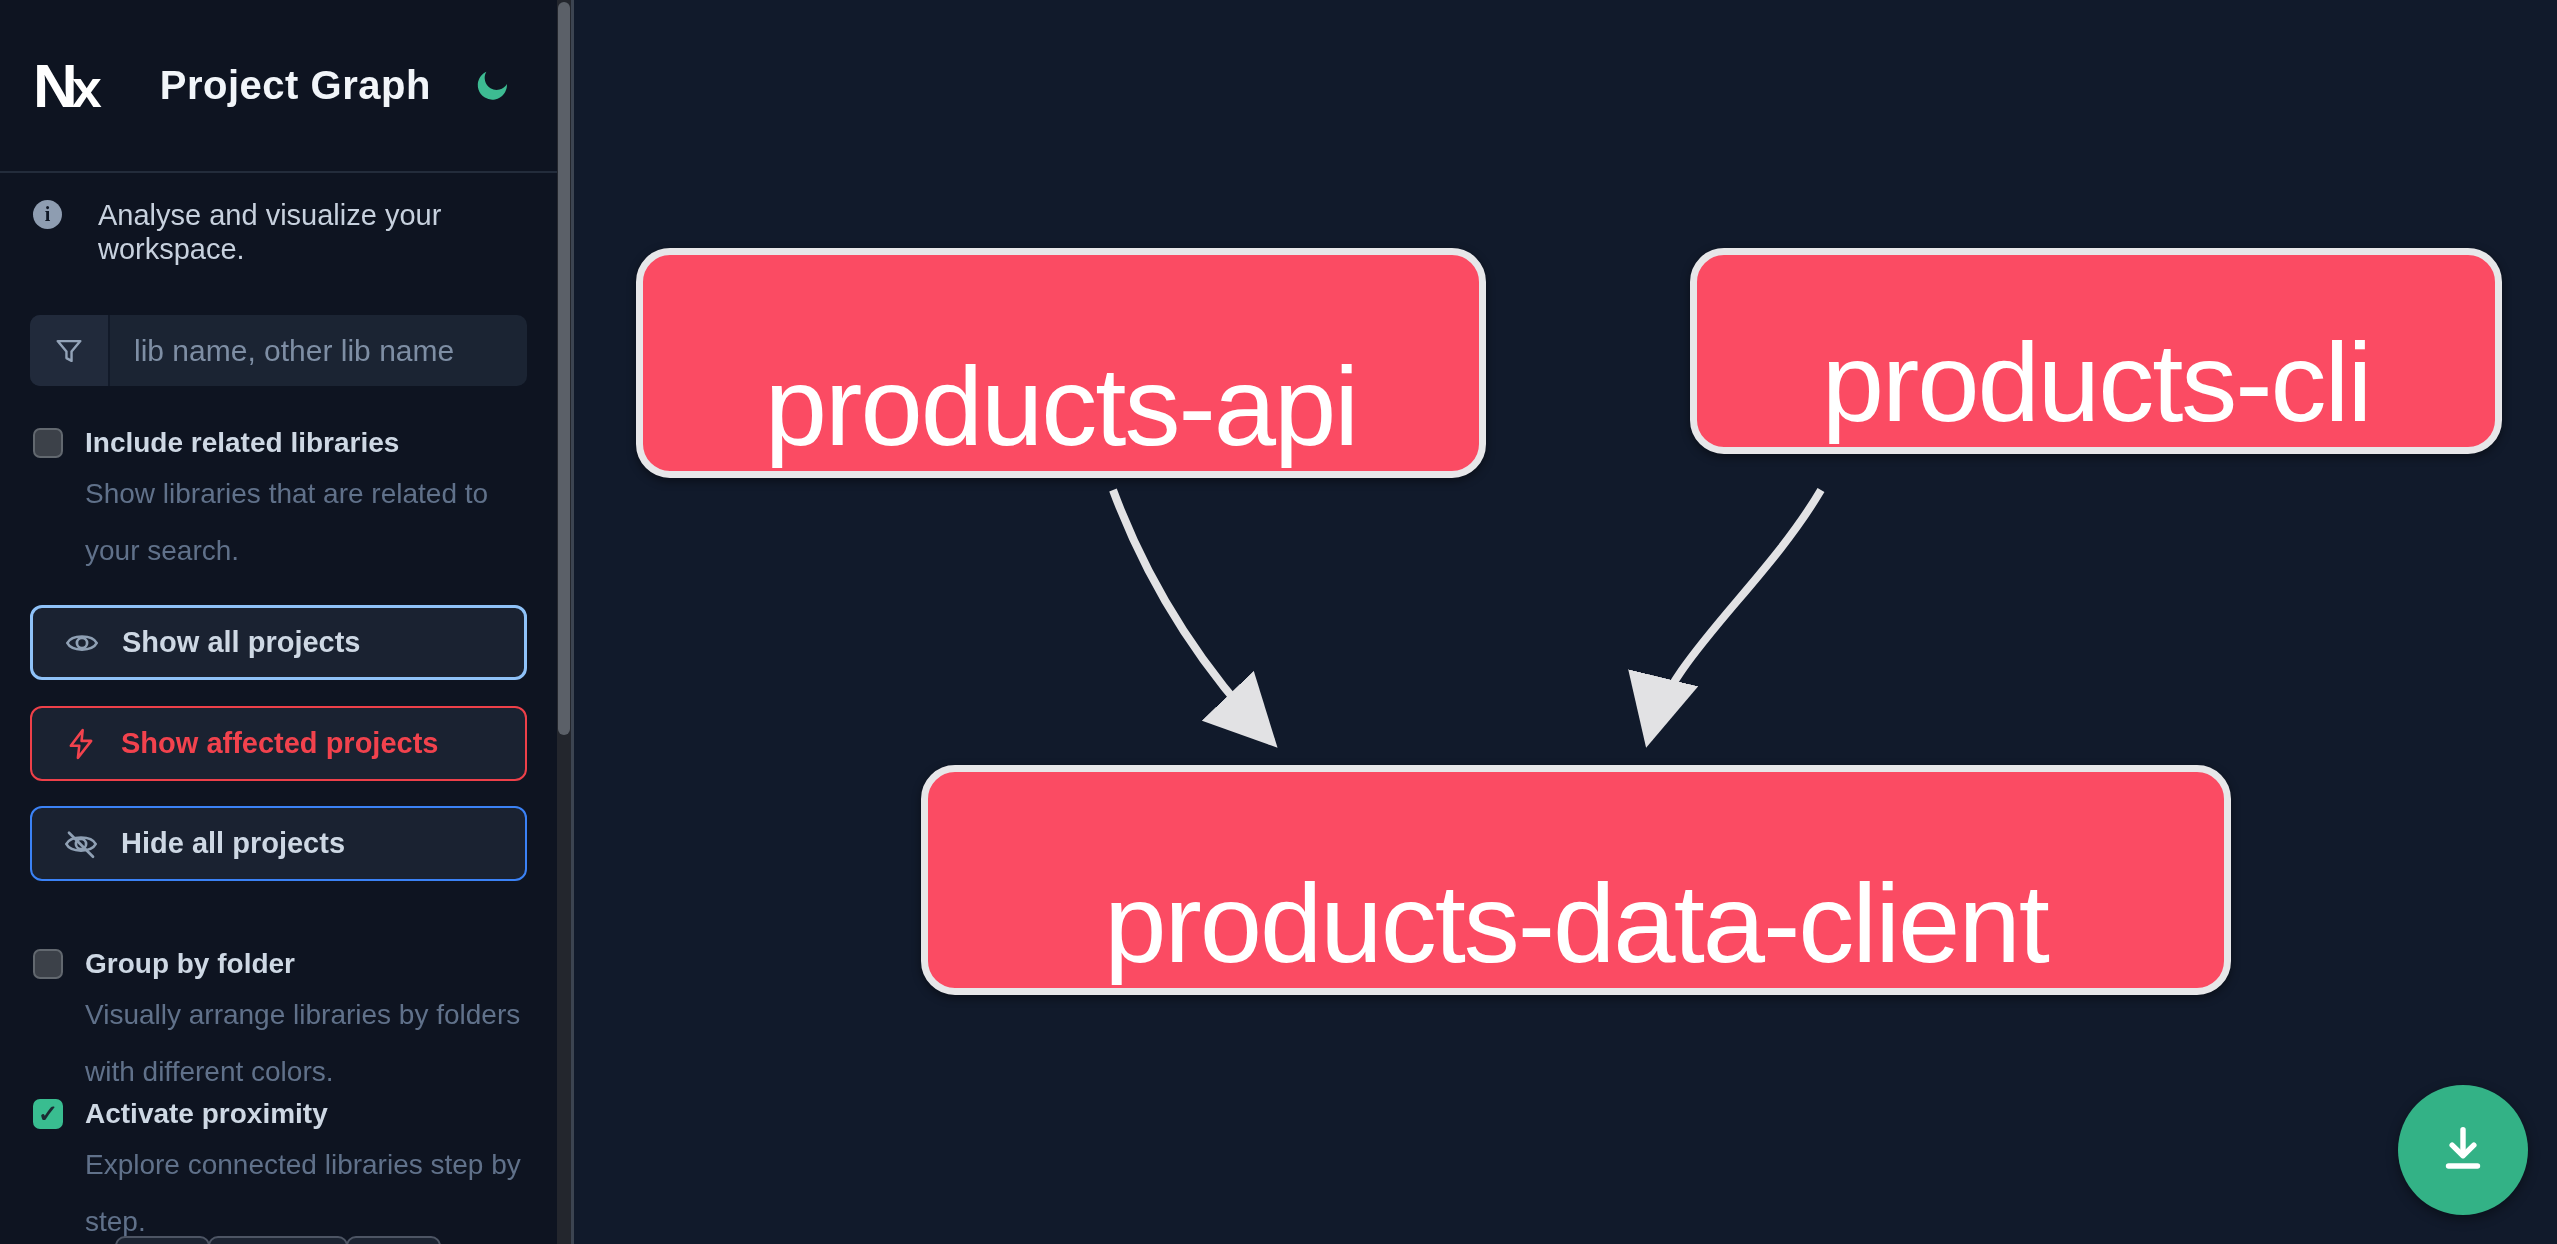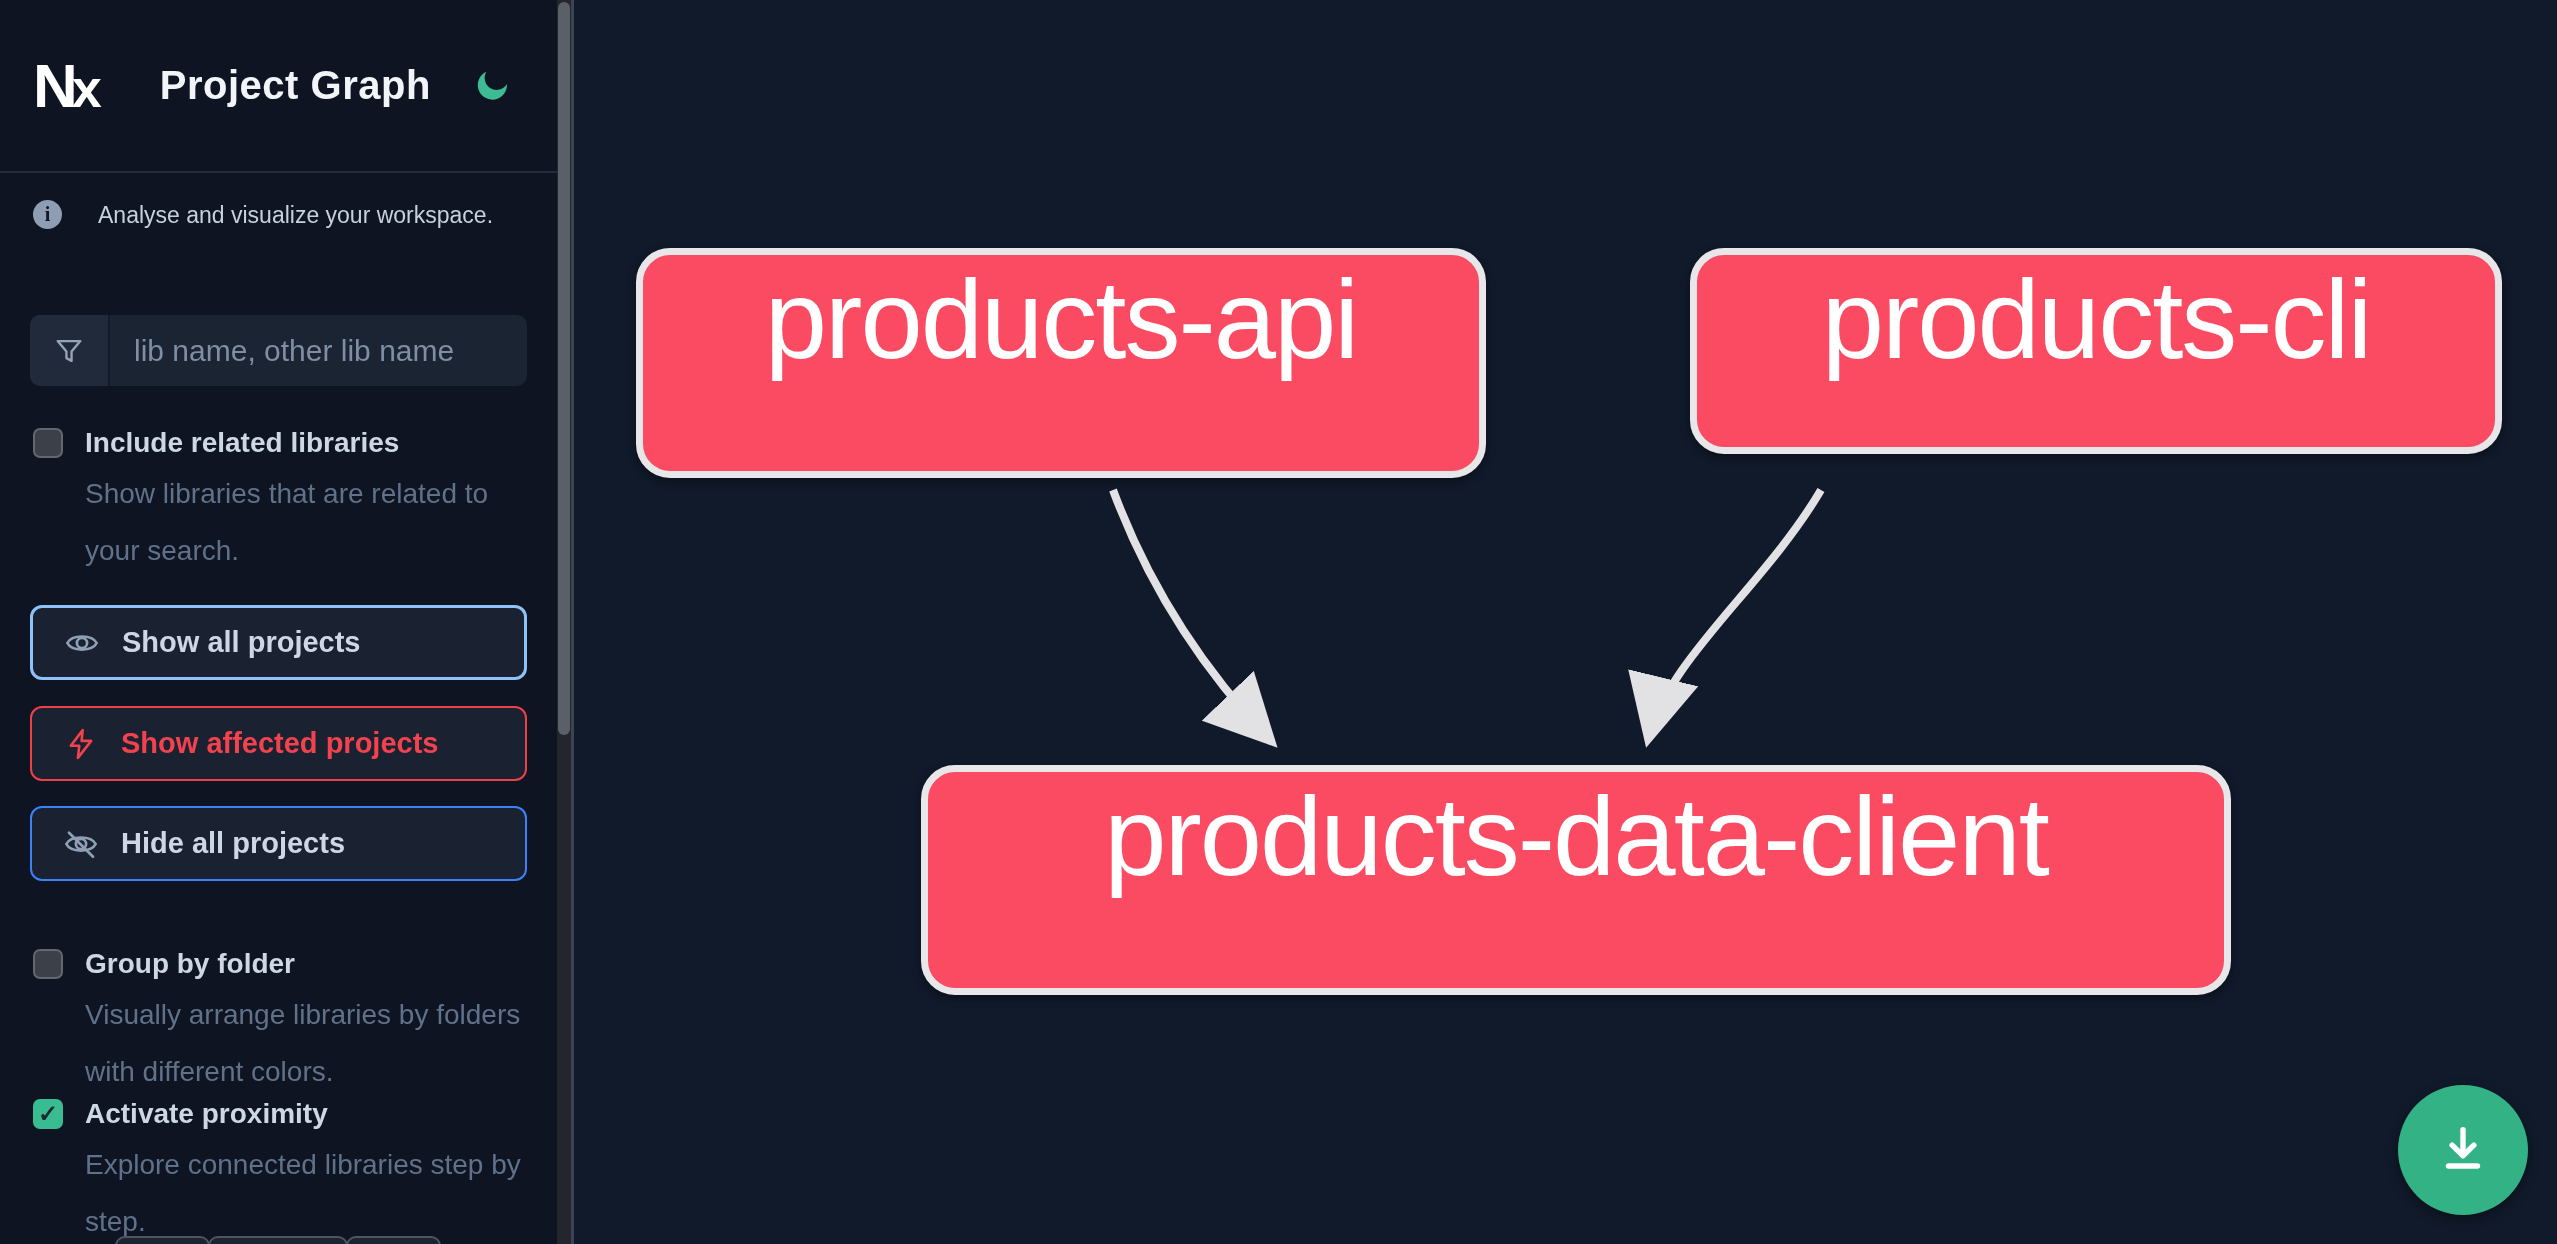--- a/index.html
+++ b/index.html
@@ -35,21 +35,21 @@
   .tagline-row{
     position:absolute;left:33px;top:198px;width:500px;
     display:flex;align-items:flex-start;
   }
   .info-icon{
     width:29px;height:29px;border-radius:50%;background:#8e9db1;color:#101826;
     font-weight:800;font-size:20px;display:flex;align-items:center;justify-content:center;
     font-family:"Liberation Serif", serif;flex:0 0 auto;margin-top:2px;
   }
   .tagline-text{
-    margin-left:36px;color:#c7d1de;font-size:23px;font-weight:500;line-height:34px;text-align:right;
+    margin-left:36px;color:#c7d1de;font-size:29px;font-weight:500;line-height:34px;
   }
 
   .search-box{
     position:absolute;left:30px;top:315px;width:497px;height:71px;
     background:#1b2433;border-radius:10px;display:flex;overflow:hidden;
   }
   .search-icon-cell{
     width:80px;flex:0 0 auto;background:#212a3b;border-right:2px solid #121a29;
     display:flex;align-items:center;justify-content:center;
   }
@@ -108,21 +108,21 @@
   }
   .panel-separator{
     position:absolute;left:571px;top:0;width:3px;height:1244px;background:#3c4451;
   }
 
   
   .canvas{position:absolute;left:574px;top:0;right:0;bottom:0;background:#111a2b;}
   .edges{position:absolute;left:0;top:0;width:2557px;height:1244px;pointer-events:none;}
   .node{
     position:absolute;background:#fb4b63;border:7px solid #e7e7e9;border-radius:34px;
-    display:flex;align-items:flex-start;justify-content:center;
+    display:flex;align-items:flex-end;justify-content:center;
     color:#ffffff;font-size:112px;font-weight:400;letter-spacing:-2px;
     box-shadow:0 3px 10px rgba(0,0,0,.45);cursor:pointer;white-space:nowrap;
   }
   .node-products-api{left:636px;top:248px;width:850px;height:230px;}
   .node-products-cli{left:1690px;top:248px;width:812px;height:206px;}
   .node-products-data-client{left:921px;top:765px;width:1310px;height:230px;}
 
   .fab{
     position:absolute;left:2398px;top:1085px;width:130px;height:130px;border-radius:50%;
     background:#33b286;border:none;cursor:pointer;

